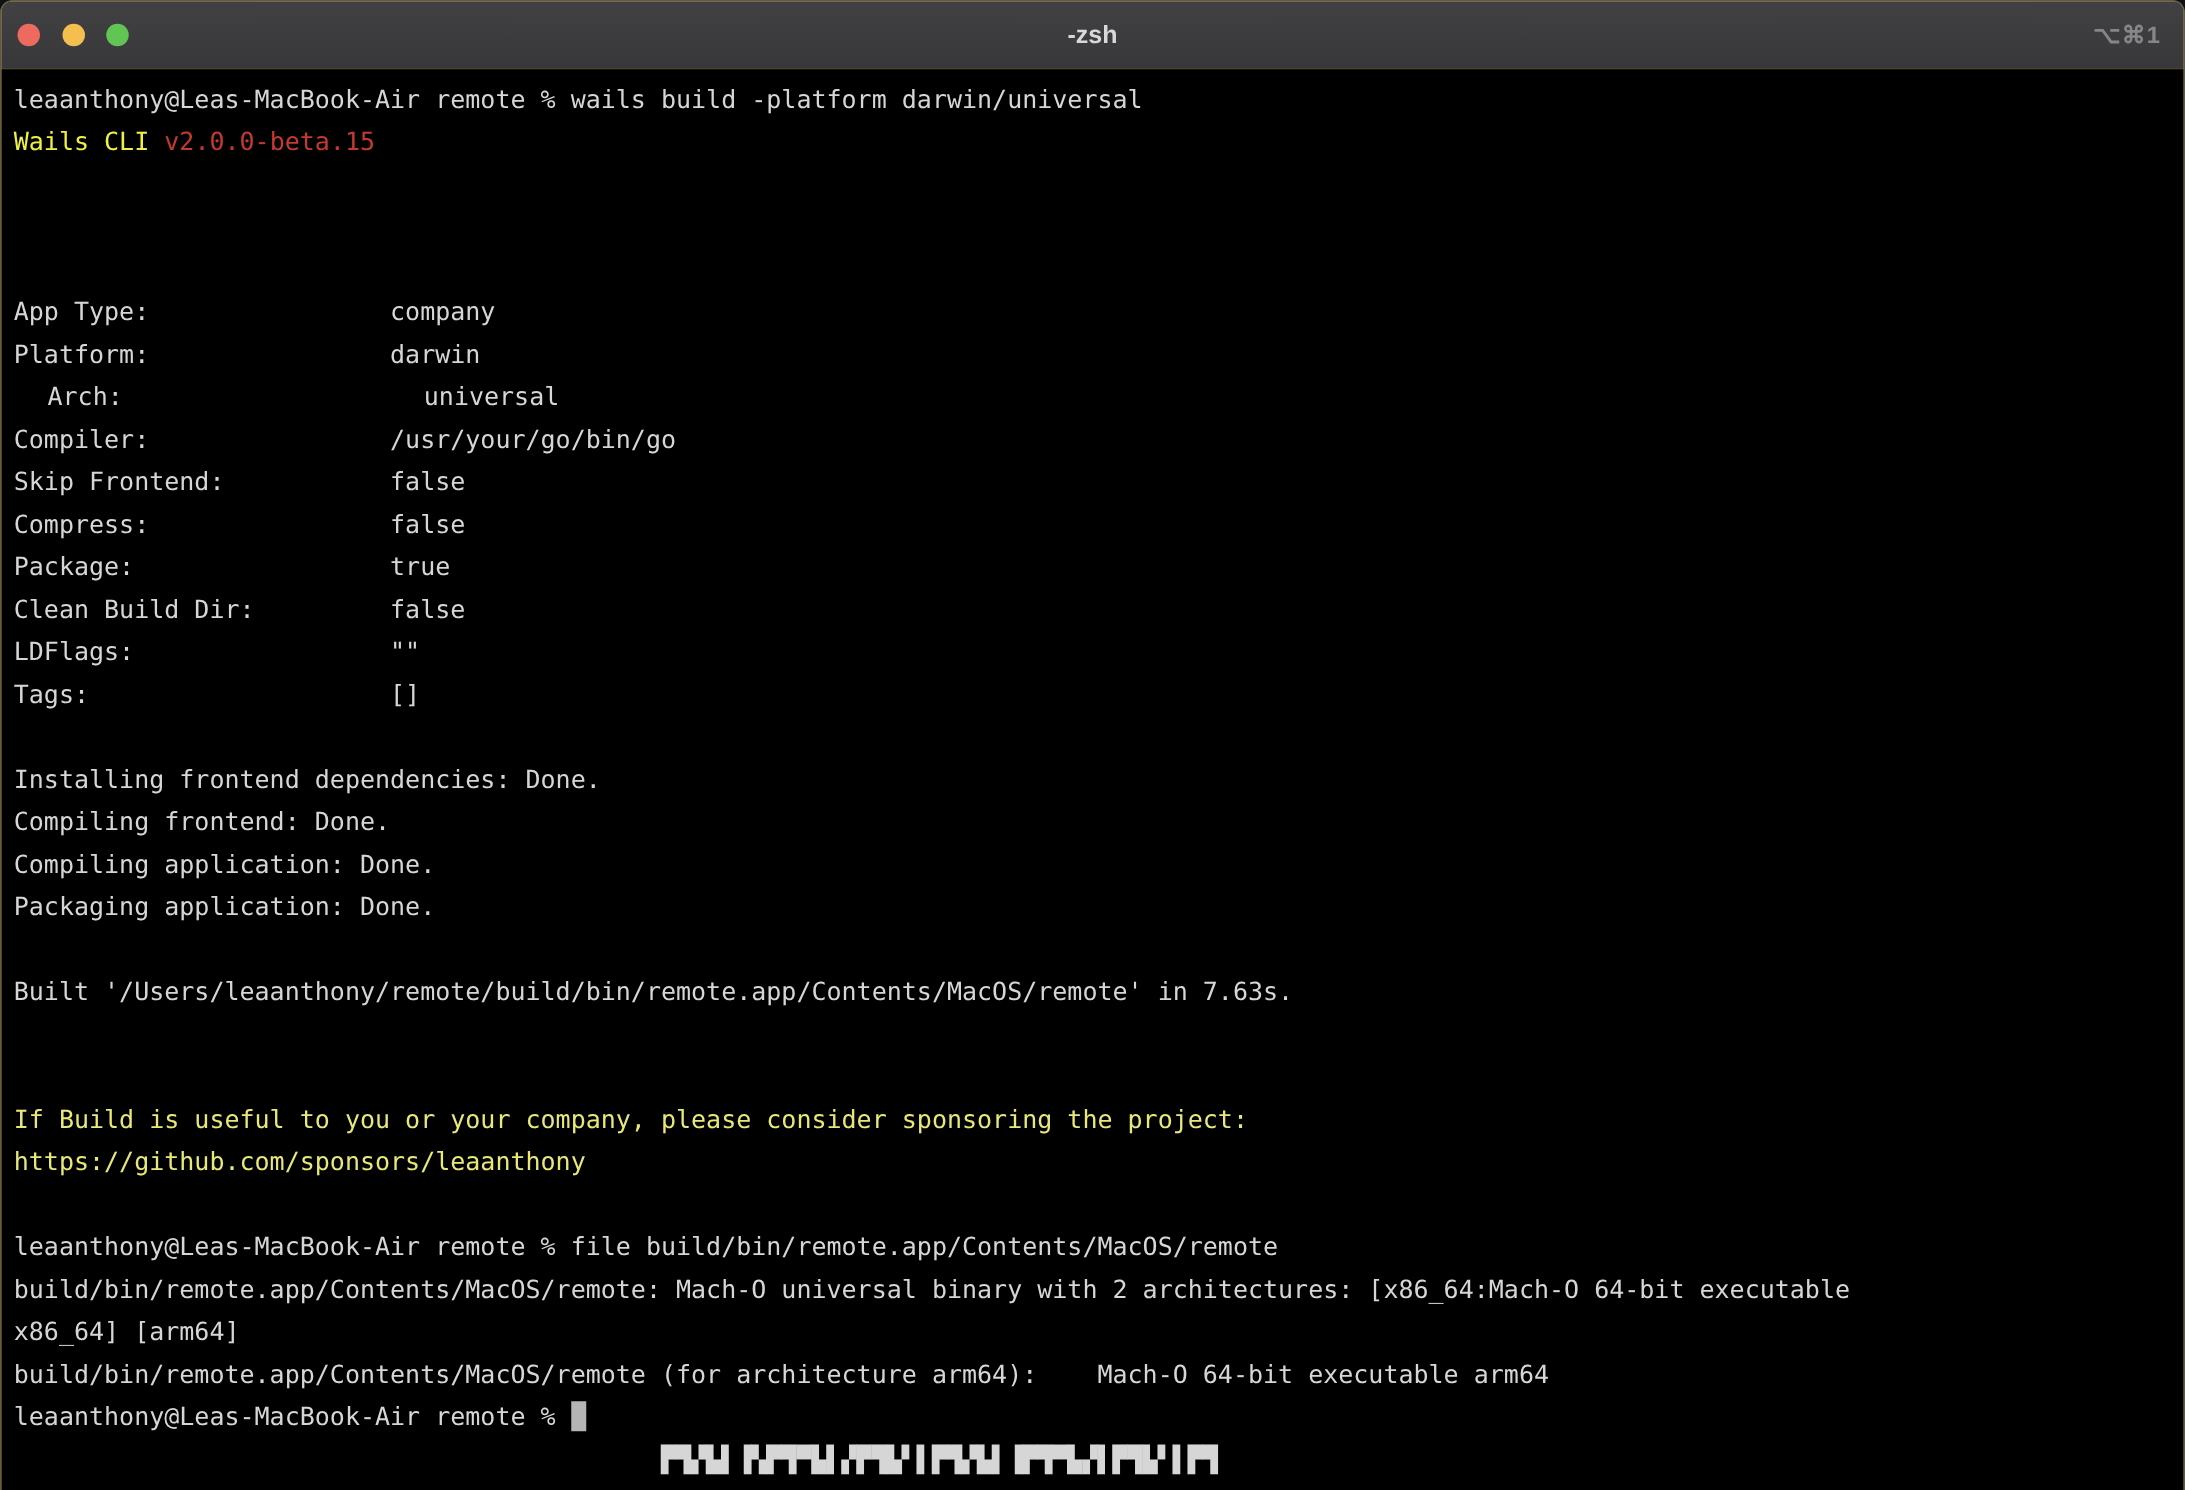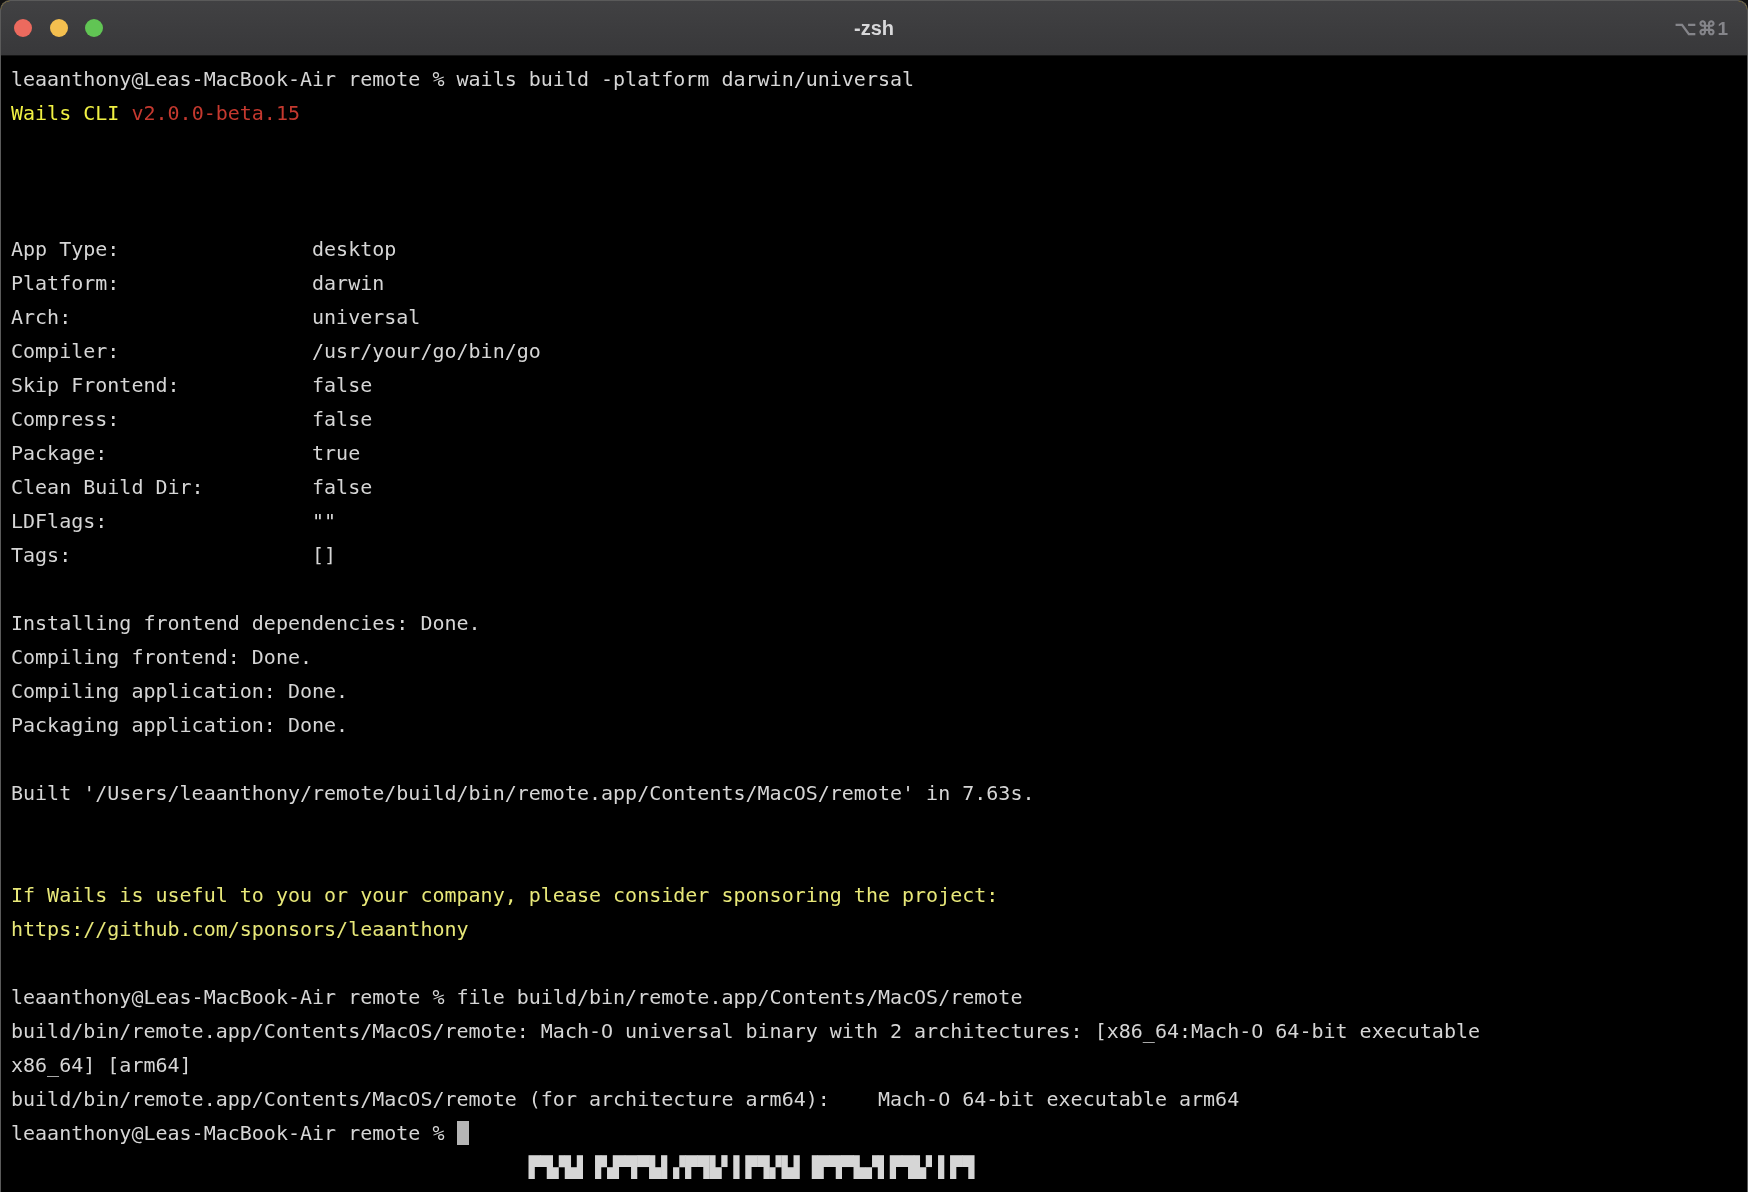--- a/index.html
+++ b/index.html
@@ -70,40 +70,40 @@
     </div>
     <div class="window-title">-zsh</div>
     <div class="shortcut">⌥⌘1</div>
   </div>
   <div class="screen" id="screen">
       <div class="line"><span style="color: rgb(214, 214, 214);">leaanthony@Leas-MacBook-Air remote % wails build -platform darwin/universal</span></div>
       <div class="line"><span style="color: rgb(240, 240, 67);">Wails CLI </span><span style="color: rgb(197, 57, 47);">v2.0.0-beta.15</span></div>
       <div class="line"></div>
       <div class="line"></div>
       <div class="line"></div>
-      <div class="line"><span style="color: rgb(214, 214, 214);">App Type:                desktop</span></div>
+      <div class="line"><span style="color: rgb(214, 214, 214);">App Type:                company</span></div>
       <div class="line"><span style="color: rgb(214, 214, 214);">Platform:                darwin</span></div>
-      <div class="line"><span style="color: rgb(214, 214, 214);">Arch:                    universal</span></div>
+      <div class="line"><span style="color: rgb(214, 214, 214); margin-left: 27px;">Arch:                    universal</span></div>
       <div class="line"><span style="color: rgb(214, 214, 214);">Compiler:                /usr/your/go/bin/go</span></div>
       <div class="line"><span style="color: rgb(214, 214, 214);">Skip Frontend:           false</span></div>
       <div class="line"><span style="color: rgb(214, 214, 214);">Compress:                false</span></div>
       <div class="line"><span style="color: rgb(214, 214, 214);">Package:                 true</span></div>
       <div class="line"><span style="color: rgb(214, 214, 214);">Clean Build Dir:         false</span></div>
       <div class="line"><span style="color: rgb(214, 214, 214);">LDFlags:                 ""</span></div>
       <div class="line"><span style="color: rgb(214, 214, 214);">Tags:                    []</span></div>
       <div class="line"></div>
       <div class="line"><span style="color: rgb(214, 214, 214);">Installing frontend dependencies: Done.</span></div>
       <div class="line"><span style="color: rgb(214, 214, 214);">Compiling frontend: Done.</span></div>
       <div class="line"><span style="color: rgb(214, 214, 214);">Compiling application: Done.</span></div>
       <div class="line"><span style="color: rgb(214, 214, 214);">Packaging application: Done.</span></div>
       <div class="line"></div>
       <div class="line"><span style="color: rgb(214, 214, 214);">Built '/Users/leaanthony/remote/build/bin/remote.app/Contents/MacOS/remote' in 7.63s.</span></div>
       <div class="line"></div>
       <div class="line"></div>
-      <div class="line"><span style="color: rgb(232, 232, 121);">If Wails is useful to you or your company, please consider sponsoring the project:</span></div>
+      <div class="line"><span style="color: rgb(232, 232, 121);">If Build is useful to you or your company, please consider sponsoring the project:</span></div>
       <div class="line"><span style="color: rgb(232, 232, 121);">https://github.com/sponsors/leaanthony</span></div>
       <div class="line"></div>
       <div class="line"><span style="color: rgb(214, 214, 214);">leaanthony@Leas-MacBook-Air remote % file build/bin/remote.app/Contents/MacOS/remote</span></div>
       <div class="line"><span style="color: rgb(214, 214, 214);">build/bin/remote.app/Contents/MacOS/remote: Mach-O universal binary with 2 architectures: [x86_64:Mach-O 64-bit executable </span></div>
       <div class="line"><span style="color: rgb(214, 214, 214);">x86_64] [arm64]</span></div>
       <div class="line"><span style="color: rgb(214, 214, 214);">build/bin/remote.app/Contents/MacOS/remote (for architecture arm64):    Mach-O 64-bit executable arm64</span></div>
       <div class="line"><span style="color: rgb(214, 214, 214);">leaanthony@Leas-MacBook-Air remote % </span><span class="cursor" style="background: rgb(181, 181, 181);"></span></div>
       <div class="line"><span style="color: rgb(214, 214, 214);">                                           ▛▜▞▙▌▐▚▛▜▀▙▌▞▛▜▙▘▌▛▜▞▙▌▐▛▜▀▙▞▌▛▜▙▘▌▛▜</span></div>
     </div>
 </div>

